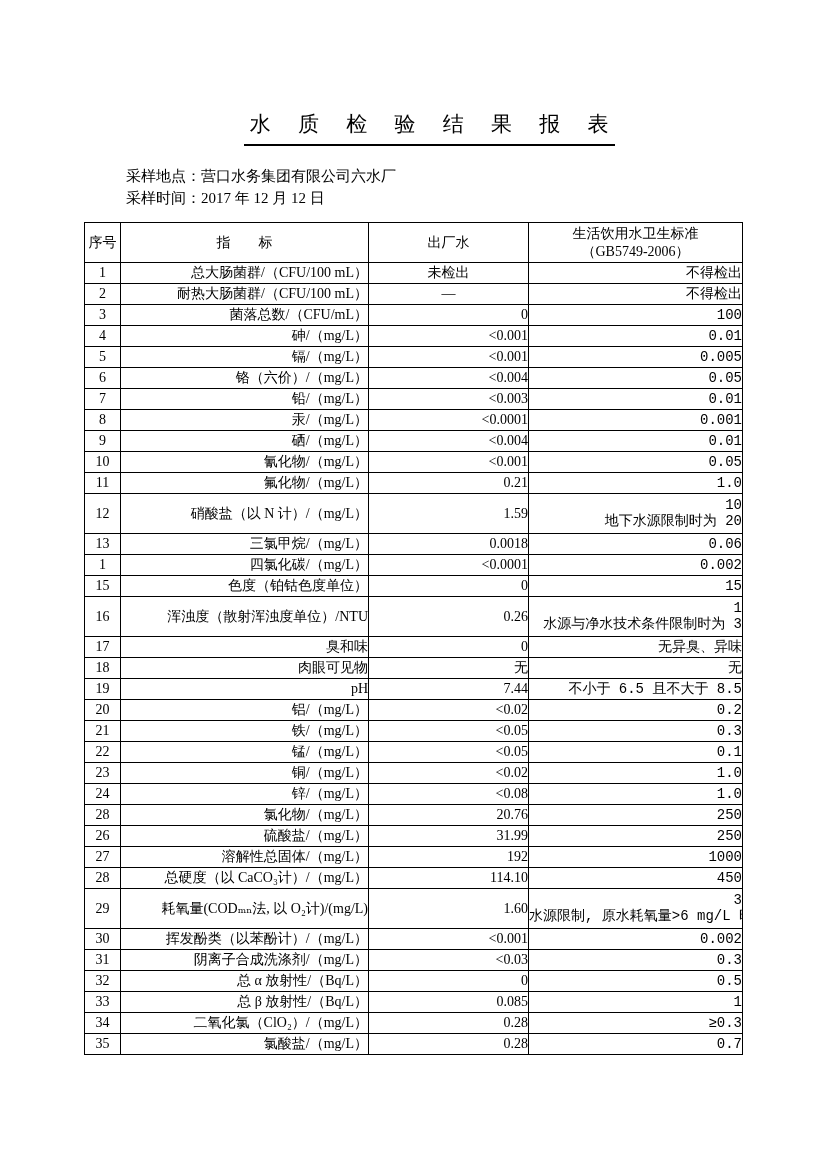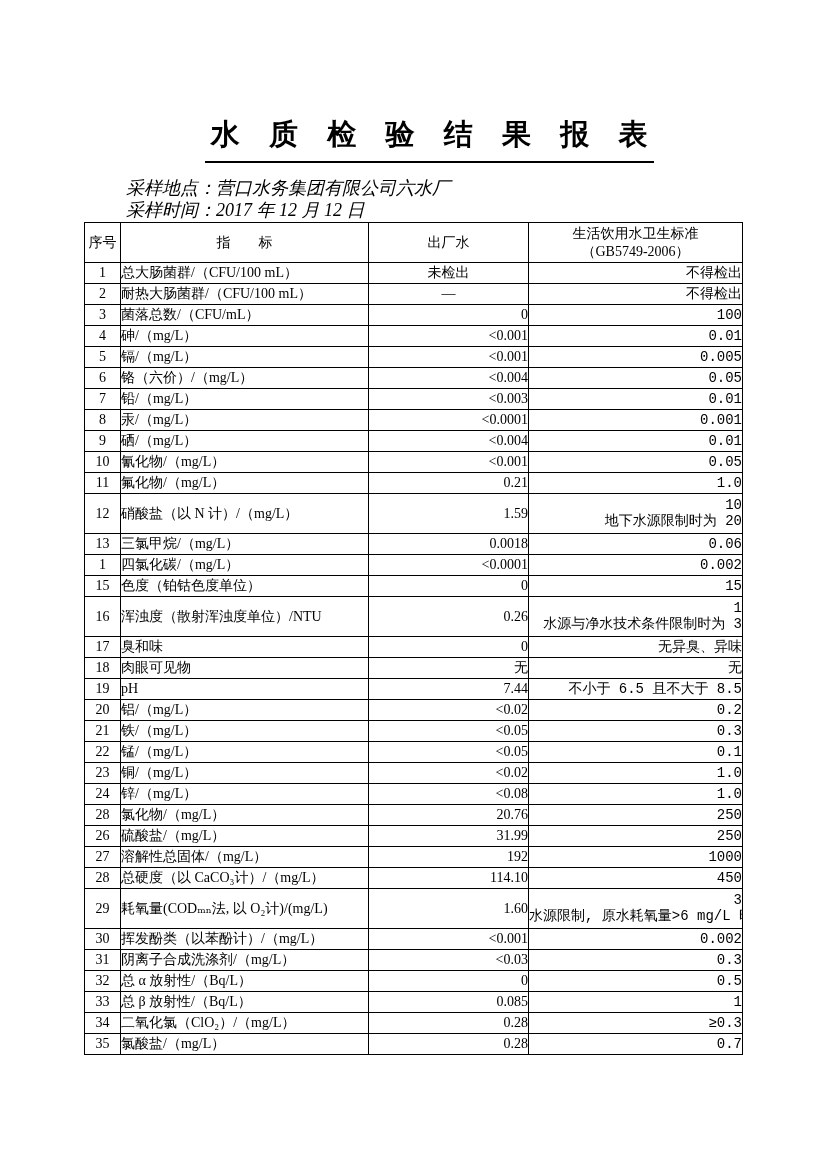--- a/index.html
+++ b/index.html
@@ -11,33 +11,33 @@
     font-family:"Liberation Serif","DejaVu Serif",serif;
     overflow:hidden;
   }
   
   .title-wrap {
     position:absolute; top:96px; left:0; width:100%;
     text-align:center;
   }
   .title {
     display:inline-block;
-    font-size:29px;
-    font-weight:700;
+    font-size:21px;
+    font-weight:400;
     letter-spacing:1px;
     word-spacing:20px;
     padding:0 6px 6px 6px;
     border-bottom:2px solid #000;
     white-space:nowrap;
     margin-left:32px;
   }
   
   .meta {
-    position:absolute; left:126px; top:177px;
-    font-size:18px; line-height:22px;font-style:italic;
+    position:absolute; left:126px; top:165px;
+    font-size:15px; line-height:22px;
   }
   
   table.results {
     position:absolute; left:84px; top:222px;
     width:658px;
     border-collapse:collapse;
     table-layout:fixed;
   }
   table.results th, table.results td {
     border:1px solid #000;
@@ -46,21 +46,21 @@
     padding:0;
     vertical-align:middle;
     overflow:hidden;
     white-space:nowrap;
   }
   thead tr { height:40px; }
   tbody tr { height:21px; }
   tbody tr.tall { height:40px;margin-top:12px; }
   th { text-align:center; line-height:18px; }
   td.no  { text-align:center; }
-  td.ind { text-align:left;  padding-left:5px; }
+  td.ind { text-align:right;  padding-left:5px; }
   td.val { text-align:right; padding-right:7px; }
   td.val.center { text-align:center; padding-right:0; }
   td.std { text-align:right; padding-right:7px;font-family:Liberation Mono, monospace; }
   td.std .std-main { line-height:17px; }
   td.std .std-note {
     font-size:14px;
     line-height:14px;
     padding-bottom:2px;
   }
 </style>

